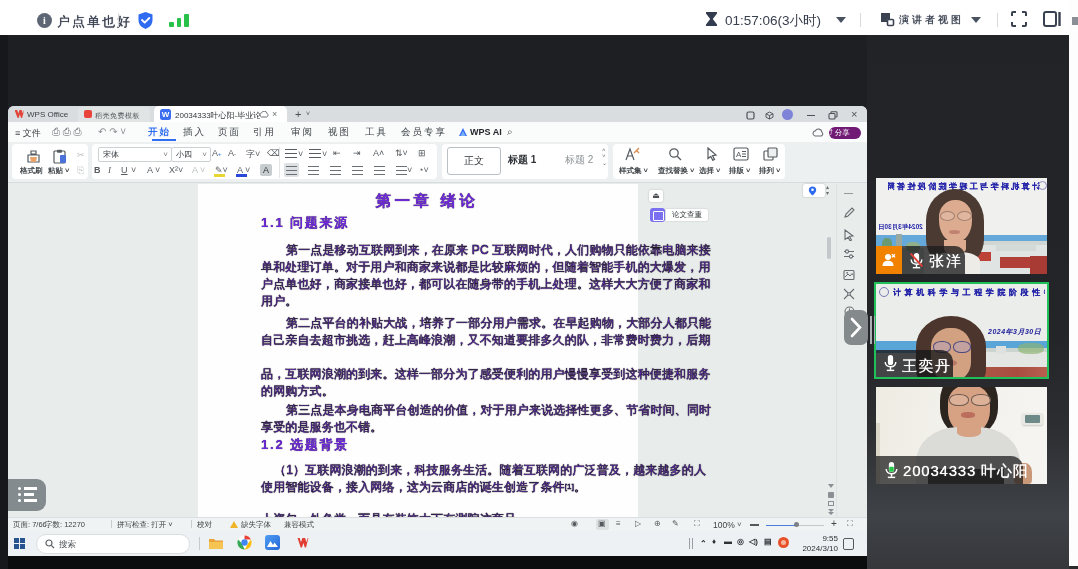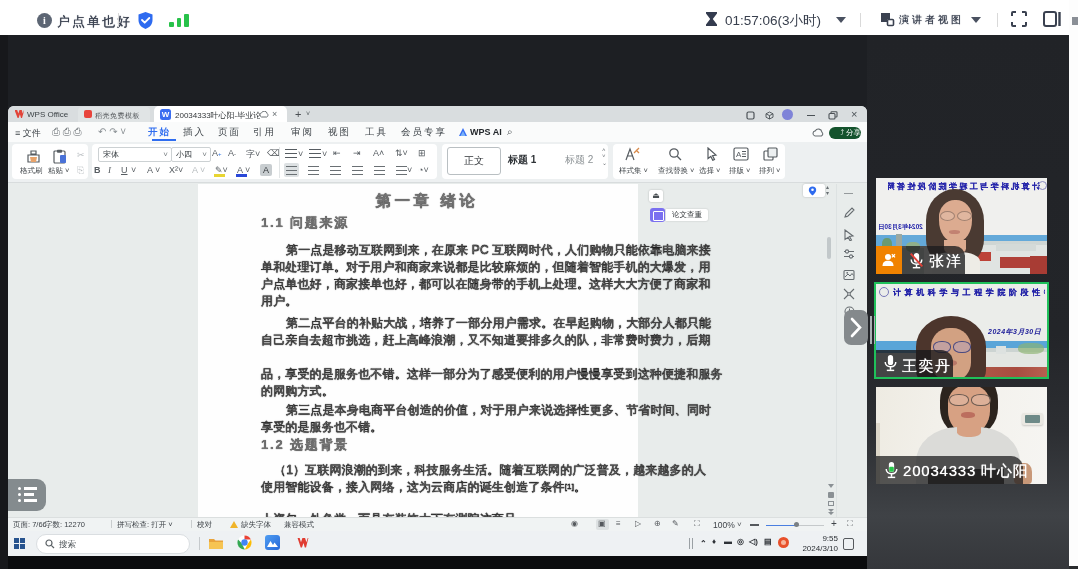--- a/index.html
+++ b/index.html
@@ -1,24 +1,24 @@
 <!DOCTYPE html>
 <html><head>
 <meta charset="utf-8">
 <style>
 html,body{margin:0;padding:0;}
 #page{position:relative;width:1078px;height:569px;overflow:hidden;background:#202226;font-family:"Liberation Sans",sans-serif;}
 .ab{position:absolute;}
 .menu{font-size:9.5px;color:#3f454a;letter-spacing:2px;}
-.lbl{font-size:7.5px;color:#43484c;}
+.lbl{font-size:7.5px;color:#43484c;font-weight:bold;}
 .ic{font-size:9px;color:#565c61;}
 .card{background:#fff;border-radius:4px;}
 .list1{width:12px;height:10px;background:repeating-linear-gradient(180deg,#565c61 0 1.2px,transparent 1.2px 4px);}
 .list2{width:11px;height:10px;background:repeating-linear-gradient(180deg,#6a7074 0 1.2px,transparent 1.2px 4px);}
-.doc{font-family:"Liberation Sans",sans-serif;color:#737373;}
+.doc{font-family:"Liberation Sans",sans-serif;color:#6d28d9;}
 .dl{font-size:12px;letter-spacing:.15px;white-space:nowrap;-webkit-text-stroke:0.35px #1a1a1a;text-shadow:0 0 1px rgba(20,20,20,.85),0 0 1.2px rgba(30,30,30,.55);}
 .rt{font-size:9px;color:#676d71;}
 .st{font-size:7.5px;color:#3f4449;}
 .st2{font-size:8px;color:#55595d;}
 .tri{font-size:8px;color:#2e3237;font-weight:bold;}
 </style>
 </head>
 <body>
 <div id="page">
 
@@ -120,21 +120,21 @@
   <div class="ab menu" style="left:393px;top:20px;">会员专享</div>
   <svg class="ab" style="left:450px;top:21px;" width="10" height="10" viewBox="0 0 10 10">
         <path d="M1 9 L5 1 L9 9 Z" fill="#356df5"></path>
         <path d="M5 4 L7.5 9 H2.5 Z" fill="#7ab2f8"></path>
       </svg>
   <div class="ab" style="left:462px;top:21px;font-size:9px;font-weight:bold;color:#23272b;">WPS AI</div>
   <div class="ab" style="left:499px;top:20px;font-size:10px;color:#4a5054;">⌕</div>
   <svg class="ab" style="left:804px;top:22px;" width="12" height="9" viewBox="0 0 12 9">
         <path d="M3 8 A2.6 2.6 0 0 1 3.2 2.9 A3.6 3.6 0 0 1 9.9 4.1 A2.3 2.3 0 0 1 9.4 8 Z" fill="none" stroke="#6a7074" stroke-width="1.1"></path>
       </svg>
-  <div class="ab" style="left:821px;top:20.5px;width:32px;height:12px;border-radius:7px;background:#14532d;color:#fff;font-size:7.5px;text-align:right;line-height:12px;">⤴ 分享</div>
+  <div class="ab" style="left:821px;top:20.5px;width:32px;height:12px;border-radius:7px;background:#701a75;color:#fff;font-size:7.5px;text-align:left;line-height:12px;">⤴ 分享</div>
 
   <div class="ab" style="left:0;top:36px;width:859px;height:40px;background:#edf0f1;border-bottom:1px solid #d8dcdd;"></div>
   <div class="ab card" style="left:4px;top:38px;width:76px;height:35px;"></div>
   <div class="ab card" style="left:84px;top:38px;width:345px;height:35px;"></div>
   <div class="ab card" style="left:434px;top:38px;width:166px;height:35px;"></div>
   <div class="ab card" style="left:605px;top:38px;width:172px;height:35px;"></div>
 
   <svg class="ab" style="left:18px;top:44px;" width="15" height="14" viewBox="0 0 15 14">
         <path d="M5 1 H10 V4 H5 Z M2 5 H13 V12 H2 Z" fill="none" stroke="#565c61" stroke-width="1.2"></path>
         <path d="M4 7 H11 L10 12 H5 Z" fill="#e8a36a"></path>
@@ -221,21 +221,21 @@
 
   <div class="ab" style="left:190px;top:78px;width:440px;height:333px;background:#fefefe;"></div>
   <div class="ab doc" style="left:190px;top:85px;width:458px;text-align:center;font-size:15.5px;font-weight:bold;letter-spacing:3.5px;text-shadow:0 0 1px #111;">第一章 绪论</div>
   <div class="ab doc" style="left:253px;top:108px;font-size:13px;font-weight:bold;letter-spacing:1.8px;text-shadow:0 0 .8px #111;">1.1 问题来源</div>
   <div class="ab doc dl" style="left:253px;top:153px;">单和处理订单。对于用户和商家来说都是比较麻烦的，但随着智能手机的大爆发，用</div>
   <div class="ab doc dl" style="left:278px;top:136px;">第一点是移动互联网到来，在原来 PC 互联网时代，人们购物只能依靠电脑来接</div>
   <div class="ab doc dl" style="left:253px;top:170px;">户点单也好，商家接单也好，都可以在随身带的手机上处理。这样大大方便了商家和</div>
   <div class="ab doc dl" style="left:253px;top:187px;">用户。</div>
   <div class="ab doc dl" style="left:278px;top:209px;">第二点平台的补贴大战，培养了一部分用户需求。在早起购物，大部分人都只能</div>
   <div class="ab doc dl" style="left:253px;top:226px;">自己亲自去超市挑选，赶上高峰浪潮，又不知道要排多久的队，非常费时费力，后期</div>
-  <div class="ab doc dl" style="left:253px;top:260px;">品，享受的是服务也不错。这样一部分为了感受便利的用户慢慢享受到这种便捷和服务</div>
+  <div class="ab doc dl" style="left:253px;top:260px;">品，互联网浪潮的到来。这样一部分为了感受便利的用户慢慢享受到这种便捷和服务</div>
   <div class="ab doc dl" style="left:253px;top:277px;">的网购方式。</div>
   <div class="ab doc dl" style="left:278px;top:296px;">第三点是本身电商平台创造的价值，对于用户来说选择性更多、节省时间、同时</div>
   <div class="ab doc dl" style="left:253px;top:313px;">享受的是服务也不错。</div>
   <div class="ab doc" style="left:253px;top:330px;font-size:13px;font-weight:bold;letter-spacing:1.8px;text-shadow:0 0 .8px #111;">1.2 选题背景</div>
   <div class="ab doc dl" style="left:266px;top:356px;">（1）互联网浪潮的到来，科技服务生活。随着互联网的广泛普及，越来越多的人</div>
   <div class="ab doc dl" style="left:253px;top:373px;">使用智能设备，接入网络，这为云商店的诞生创造了条件<span style="font-size:8px;vertical-align:2px;">[1]</span>。</div>
   <div class="ab doc dl" style="left:253px;top:405px;height:6px;overflow:hidden;">上资包，外色类，而具有装饰大下有测院这商品</div>
 
   <div class="ab" style="left:641px;top:84px;width:14px;height:12px;background:#fff;border-radius:2px;box-shadow:0 0 2px rgba(0,0,0,.25);text-align:center;font-size:8px;color:#4a5054;line-height:12px;">⏏</div>
   <div class="ab" style="left:642px;top:102px;width:15px;height:14px;background:#7b70f0;border-radius:3px;"></div>

